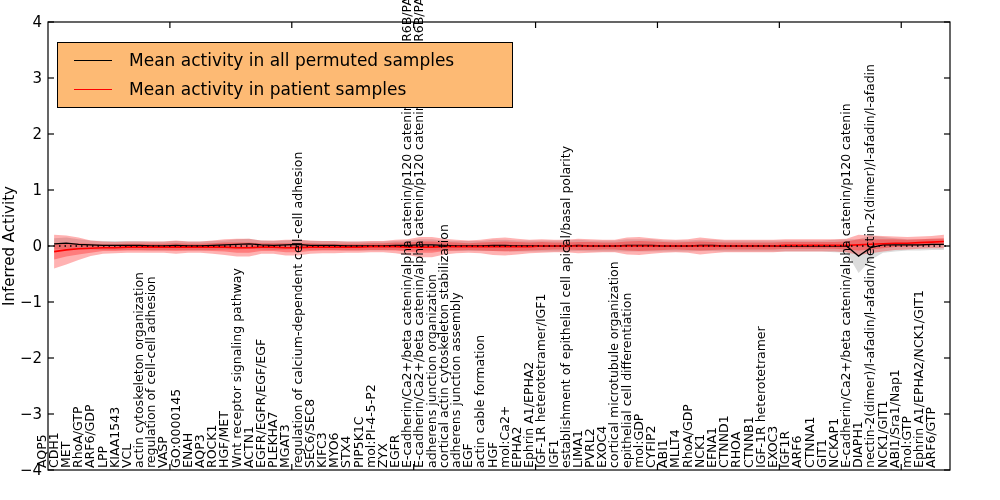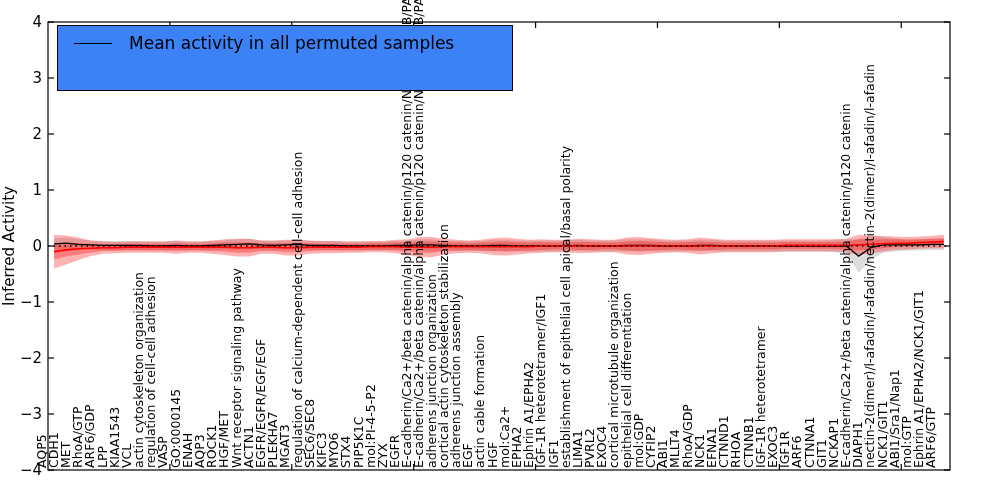--- a/index.html
+++ b/index.html
@@ -9,22 +9,22 @@
          font-size:17px;z-index:2;white-space:nowrap;}
   .ylabel{position:absolute;left:-91px;top:237px;width:200px;text-align:center;
           font-size:15px;transform:rotate(-90deg);z-index:2;}
   .xlabel{position:absolute;left:153px;top:473px;width:800px;text-align:center;
           font-size:20px;z-index:2;}
   .yticklab{position:absolute;left:0;width:42px;text-align:right;font-size:15px;
             line-height:18px;z-index:2;}
   .xlab{position:absolute;white-space:nowrap;font-size:12.5px;line-height:13px;
         transform-origin:0 100%;transform:rotate(-90deg);z-index:3;}
   svg.plot{position:absolute;left:0;top:0;z-index:1;}
-  .legend{position:absolute;left:57px;top:25px;width:454px;height:64px;
-          background:#3b82f6;border:1.3px solid #000;z-index:6;}
+  .legend{position:absolute;left:57px;top:42px;width:454px;height:64px;
+          background:#fdba74;border:1.3px solid #000;z-index:6;}
   .lrow{position:absolute;left:0;height:28px;display:flex;align-items:center;}
   .lrow.r0{top:3px;}
   .lrow.r1{top:32px;}
   .lline{width:38px;height:0;border-top:1.7px solid #000;margin-left:16px;flex:none;}
   .ltext{margin-left:17px;font-size:17px;white-space:nowrap;}
 </style>
 </head>
 <body>
 
 <div class="fig">
@@ -161,15 +161,19 @@
       <div class="xlab" style="left: 913.027px; top: 455px;">mol:GTP</div>
       <div class="xlab" style="left: 925.216px; top: 455px;">Ephrin A1/EPHA2/NCK1/GIT1</div>
       <div class="xlab" style="left: 937.405px; top: 455px;">ARF6/GTP</div>
     </div>
 
   <div class="legend">
     <div class="lrow r0">
       <div class="lline" id="legend-line-0" style="border-top-color: rgb(0, 0, 0);"></div>
       <div class="ltext">Mean activity in all permuted samples</div>
     </div>
+    <div class="lrow r1">
+      <div class="lline" id="legend-line-1" style="border-top-color: rgb(255, 0, 0);"></div>
+      <div class="ltext">Mean activity in patient samples</div>
+    </div>
   </div>
 
 </div>
 
 </body></html>

